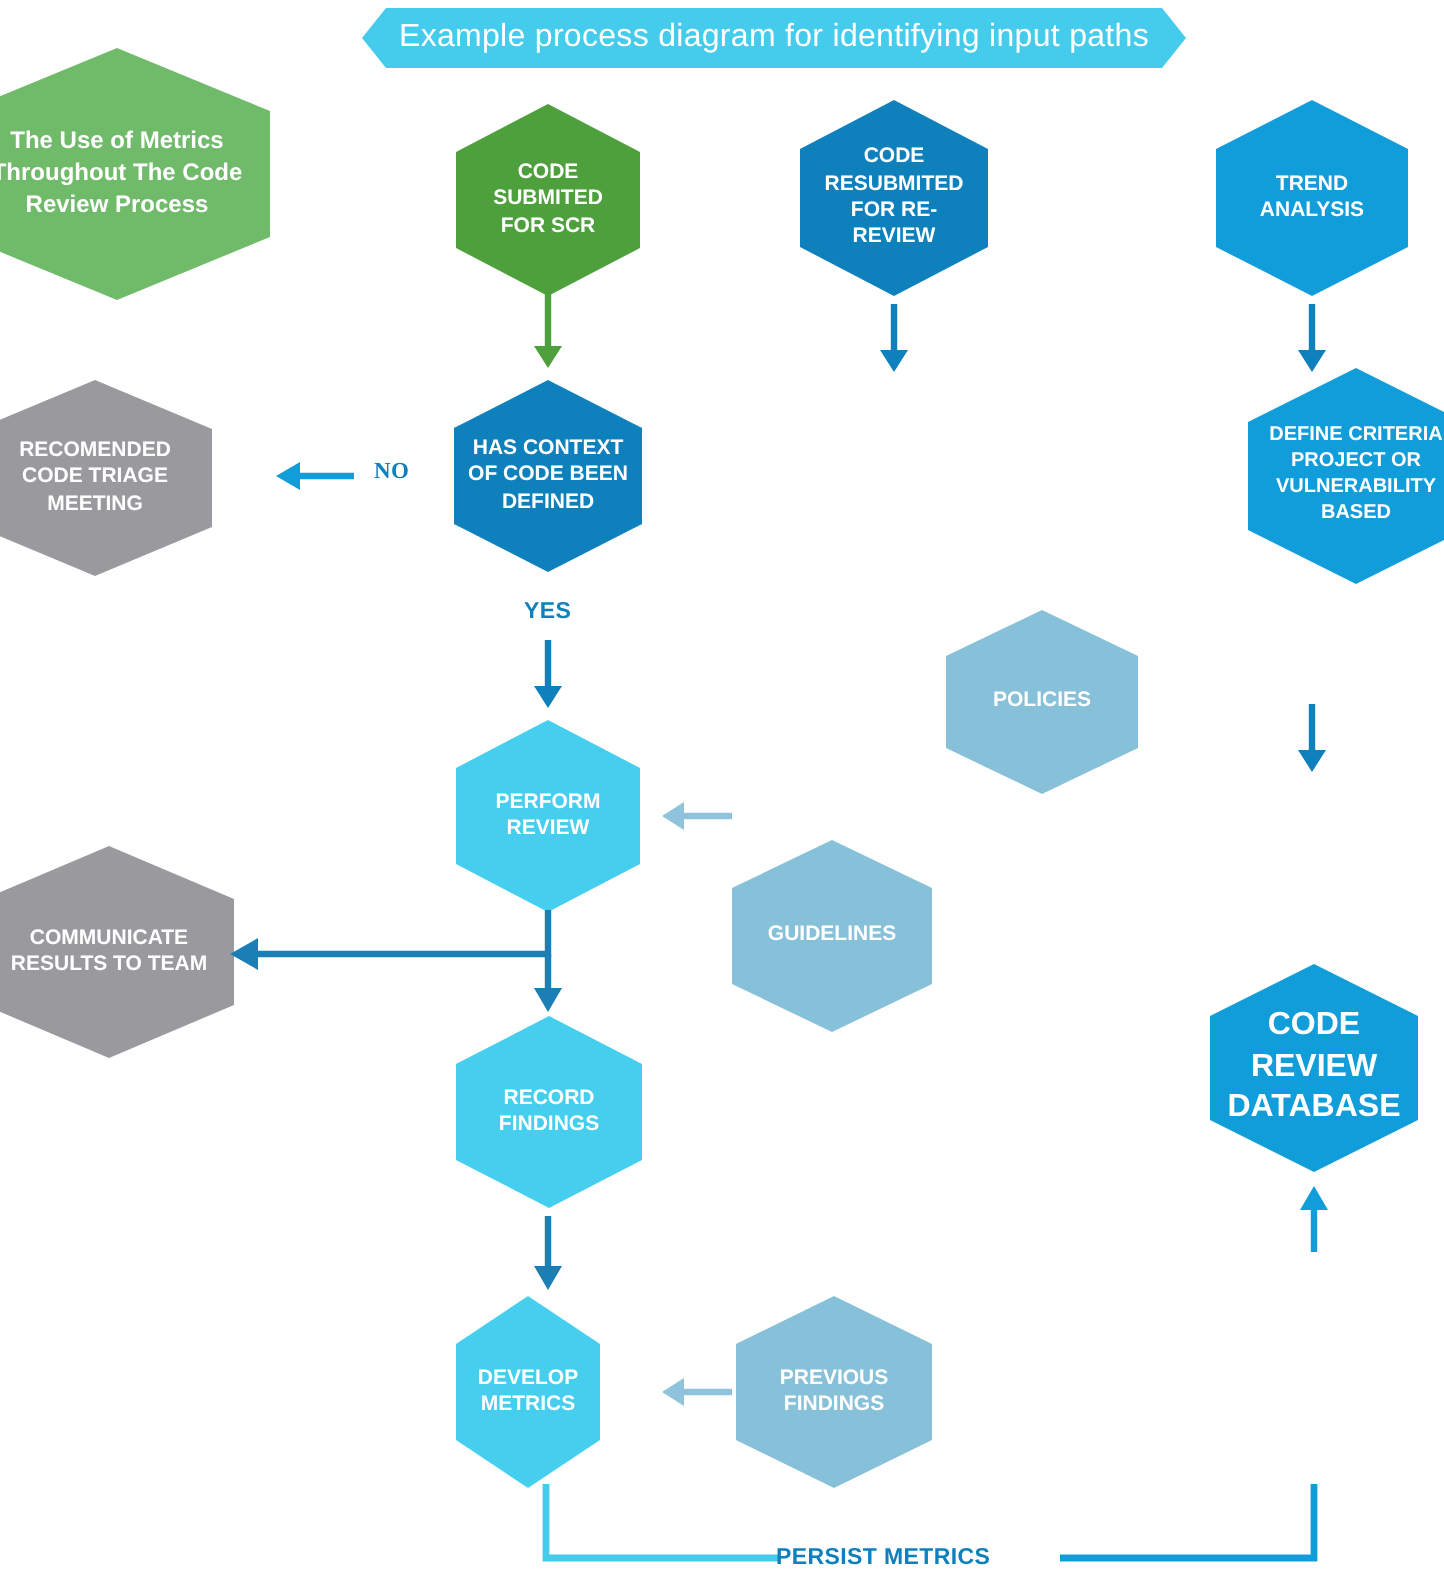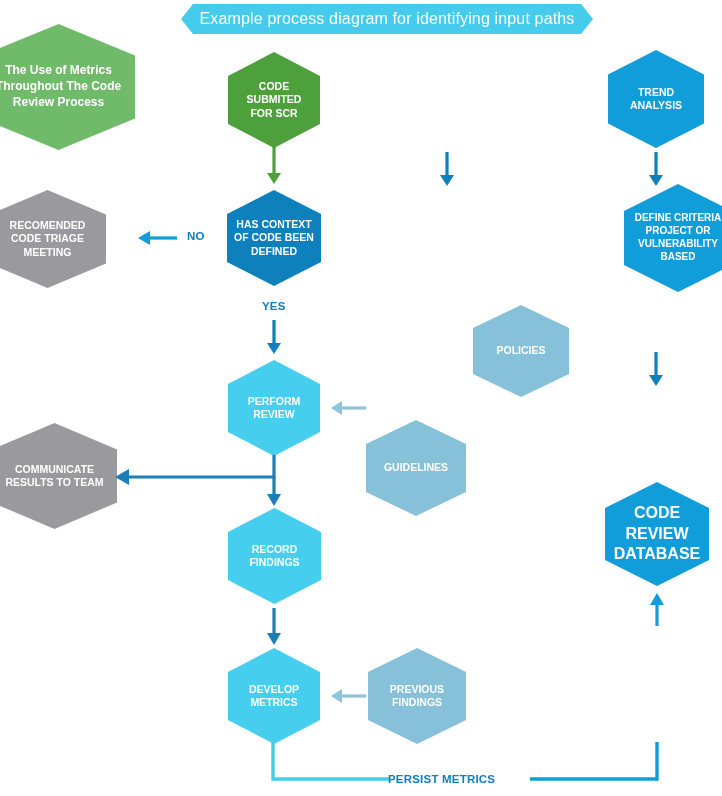--- a/index.html
+++ b/index.html
@@ -68,20 +68,23 @@
   </div>
 
   <div class="hex c-green" style="left:-18px;top:24px;width:153px;height:126px;font-size:12px;line-height:1.32;">
     <span>The Use of Metrics Throughout The Code Review Process</span>
   </div>
 
   <div class="hex c-green2" style="left:228px;top:52px;width:92px;height:96px;font-size:10.5px;">
     <span>CODE SUBMITED FOR SCR</span>
   </div>
 
+  <div class="hex c-blue" style="left:400px;top:50px;width:94px;height:98px;font-size:10.5px;">
+    <span>CODE RESUBMITED FOR RE-REVIEW</span>
+  </div>
 
   <div class="hex c-blue2" style="left:608px;top:50px;width:96px;height:98px;font-size:10.5px;">
     <span>TREND ANALYSIS</span>
   </div>
 
   <div class="hex c-blue" style="left:227px;top:190px;width:94px;height:96px;font-size:10.5px;">
     <span>HAS CONTEXT OF CODE BEEN DEFINED</span>
   </div>
 
   <div class="hex c-gray" style="left:-11px;top:190px;width:117px;height:98px;font-size:10.5px;">
@@ -110,21 +113,21 @@
   </div>
 
   <div class="hex c-cyan" style="left:228px;top:508px;width:93px;height:96px;font-size:10.5px;">
     <span>RECORD FINDINGS</span>
   </div>
 
   <div class="hex c-blue2" style="left:605px;top:482px;width:104px;height:104px;font-size:16px;">
     <span>CODE REVIEW DATABASE</span>
   </div>
 
-  <div class="hex c-cyan" style="left:228px;top:648px;width:92px;height:96px;font-size:10.5px;">
+  <div class="hex c-cyan" style="left:228px;top:648px;width:72px;height:96px;font-size:10.5px;">
     <span>DEVELOP METRICS</span>
   </div>
 
   <div class="hex c-soft" style="left:368px;top:648px;width:98px;height:96px;font-size:10.5px;">
     <span>PREVIOUS FINDINGS</span>
   </div>
 
   <div class="arrow" style="left:265px;top:146px;">
     <svg width="18" height="42" viewBox="0 0 18 42">
       <path d="M9 0 L9 28" stroke="#4DA03C" stroke-width="3.2" fill="none"></path>
@@ -152,21 +155,21 @@
       <path d="M2 23 L9 34 L16 23 Z" fill="#0E80BC"></path>
     </svg>
   </div>
 
   <div class="arrow" style="left:135px;top:228px;">
     <svg width="42" height="20" viewBox="0 0 42 20">
       <path d="M42 10 L14 10" stroke="#119DD9" stroke-width="3.2" fill="none"></path>
       <path d="M15 3 L3 10 L15 17 Z" fill="#119DD9"></path>
     </svg>
   </div>
-  <div class="label" style="left:187px;top:230px;">NO</div>
+  <div class="label" style="left:187px;top:230px;font-family:Liberation Serif, serif;">NO</div>
 
   <div class="label" style="left:262px;top:300px;">YES</div>
   <div class="arrow" style="left:265px;top:320px;">
     <svg width="18" height="40" viewBox="0 0 18 40">
       <path d="M9 0 L9 24" stroke="#0E80BC" stroke-width="3.2" fill="none"></path>
       <path d="M2 23 L9 34 L16 23 Z" fill="#0E80BC"></path>
     </svg>
   </div>
 
   <div class="arrow" style="left:328px;top:398px;">

